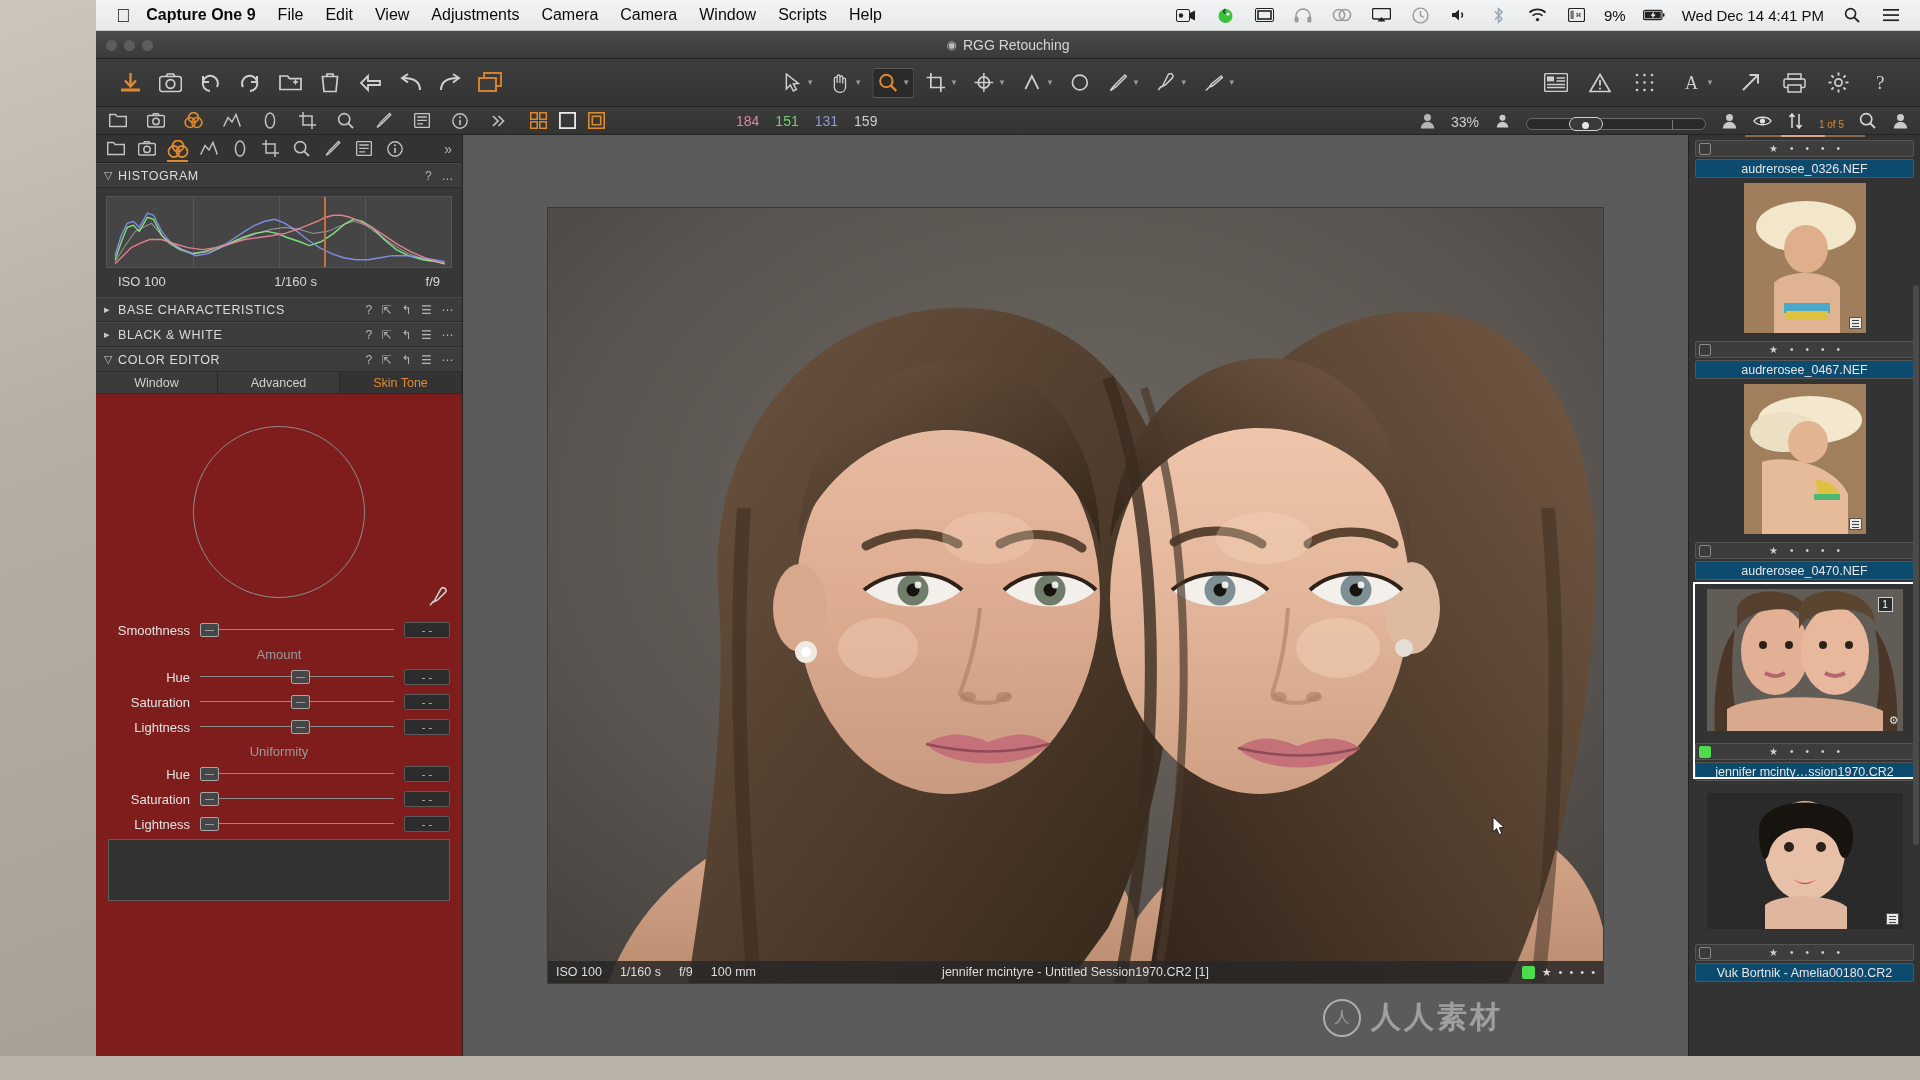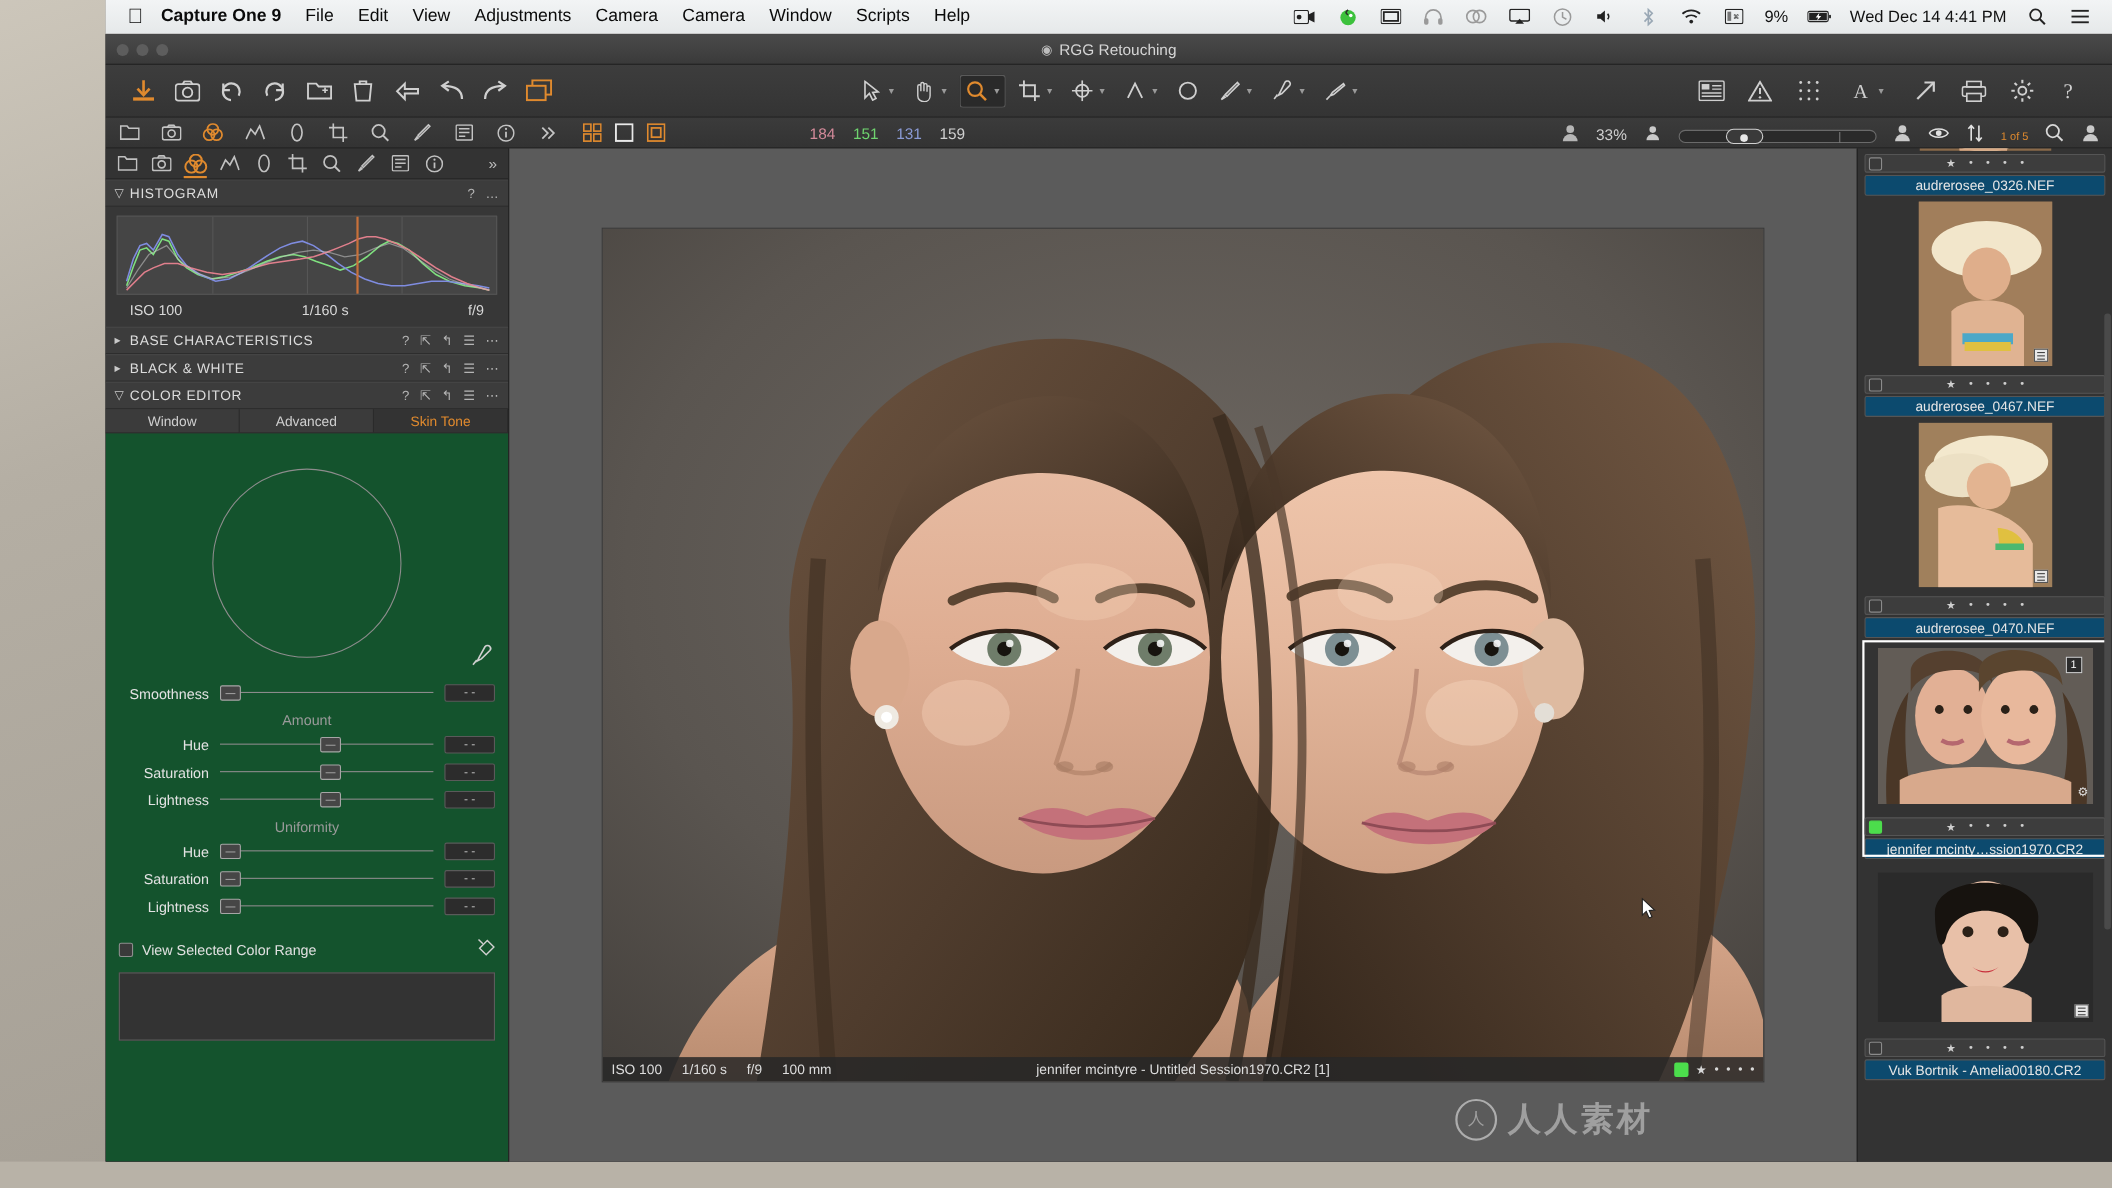--- a/index.html
+++ b/index.html
@@ -120,21 +120,21 @@
   .histo-grid i { position:absolute; top:0; bottom:0; width:1px; background:#565656; }
   .histo-marker { position:absolute; top:0; bottom:0; width:2px; background:#c8713a; left: 63%;}
   .exif-row { display: flex; justify-content: space-between; padding: 6px 12px 8px 12px;
     font-size: 13px; color: #d8d8d8; }
 
   
   .ce-tabs { display: flex; height: 22px; background: #343434; border-bottom:1px solid #2a2a2a;}
   .ce-tab { flex: 1; display: flex; align-items: center; justify-content: center;
     font-size: 12.5px; color: #cfcfcf; border-right: 1px solid #2a2a2a; background: #3b3b3b;}
   .ce-tab.active { color: #e08a2e; background: #333; }
-  .ce-body { flex: 1; background: #14532d; padding: 10px 0 0 0; position: relative; }
+  .ce-body { flex: 1; background: #7f1d1d; padding: 10px 0 0 0; position: relative; }
 
   .wheel-area { height: 215px; display: flex; align-items: center; justify-content: center;
     position: relative; }
   .wheel { width: 172px; height: 172px; border-radius: 50%; border: 1.5px solid #8c8c8c; }
   .picker-icon { position: absolute; right: 14px; bottom: 8px; color: #d0d0d0; }
 
   .slider-row { display: flex; align-items: center; height: 22px; padding: 0 12px; margin-bottom: 3px;}
   .sl-label { width: 92px; text-align: right; padding-right: 10px; font-size: 13px; color: #e2e2e2; }
   .sl-track { flex: 1; position: relative; height: 14px; }
   .sl-track::before { content:""; position:absolute; left:0; right:0; top:6px; height:1px; background:#8b8b8b;}
@@ -914,30 +914,20 @@
             <span class="sl-val">- -</span>
           </div>
           <div class="slider-row">
             <span class="sl-label">Lightness</span>
             <span class="sl-track">
               <span class="sl-knob" style="left:0%"></span>
             </span>
             <span class="sl-val">- -</span>
           </div>
 
-          <div class="checkrow">
-            <span class="cbox"></span>
-            <span class="lbl">View Selected Color Range</span>
-            <span class="spray">
-              <svg width="17" height="17" viewBox="0 0 17 17">
-                  <path d="M10 3 L16 9 L9 16 L3 10 Z" fill="none" stroke="#cfcfcf" stroke-width="1.3"></path>
-                  <path d="M2 2 L6 6" stroke="#cfcfcf" stroke-width="1.3"></path>
-                </svg>
-            </span>
-          </div>
           <div class="colorbox"></div>
         </div>
       </div>
 
       <div class="viewer">
         <div class="photo-frame">
           <svg class="photo" viewBox="0 0 1055 775" preserveAspectRatio="none">
             <defs>
               <radialGradient id="bgGrad" cx="50%" cy="40%" r="80%">
                 <stop offset="0%" stop-color="#6e6862"></stop>

